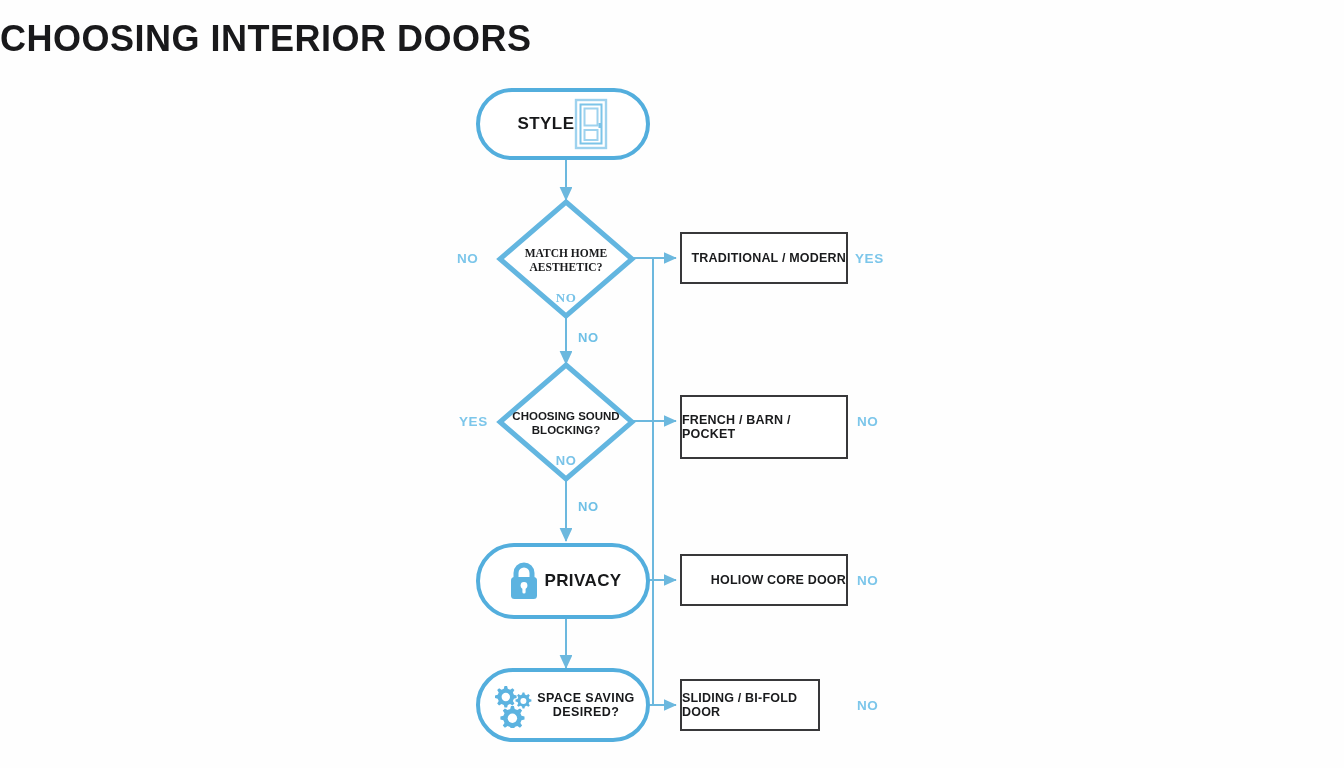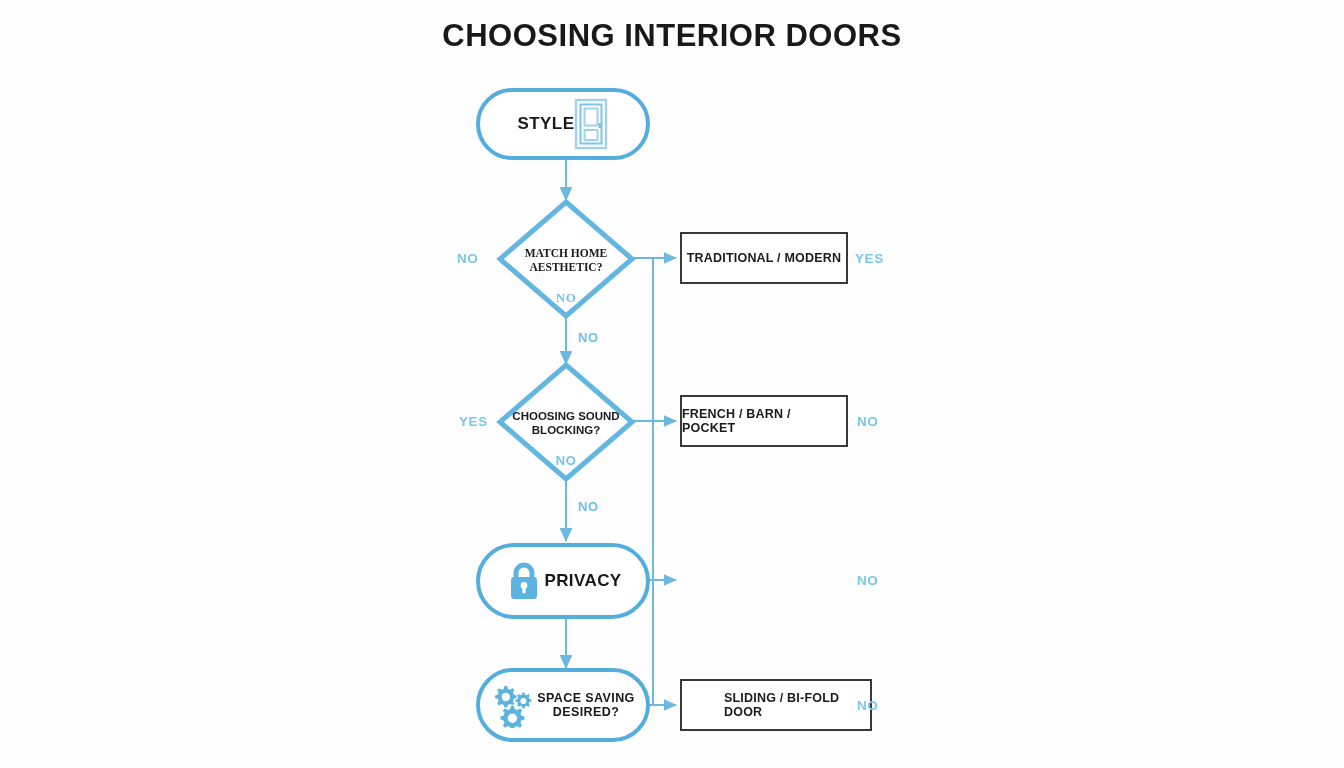--- a/index.html
+++ b/index.html
@@ -20,22 +20,21 @@
     left: 0; top: 0;
     width: 1344px;
     height: 768px;
   }
   
   .title {
     position: absolute;
     left: 0;
     top: 18px;
     width: 1344px;
-    text-align: center;
-    font-size: 31px;
+    font-size: 36px;
     font-weight: bold;
     letter-spacing: 0.5px;
     color: #19191b;
     font-family: "Liberation Sans", sans-serif;
   }
   
   #wires {
     position: absolute;
     left: 0; top: 0;
     width: 1344px;
@@ -87,21 +86,21 @@
     white-space: pre-line;
   }
   
   .resbox {
     position: absolute;
     box-sizing: border-box;
     border: 2px solid #38383a;
     background: #ffffff;
     display: flex;
     align-items: center;
-    justify-content: center;
+    justify-content: flex-end;
   }
   .resbox span {
     font-size: 12.5px;
     font-weight: bold;
     color: #1a1b1d;
     letter-spacing: 0.2px;
   }
   
   .edge-label {
     position: absolute;
@@ -218,25 +217,28 @@
       <rect x="18.4" y="27" width="3.2" height="7.5" rx="1.5" fill="#ffffff"></rect>
     </svg>
     <span class="pill-label">PRIVACY</span>
   </div>
 
   <div class="resbox" style="left:680px; top:232px; width:168px; height:52px;">
     <span>TRADITIONAL / MODERN</span>
   </div>
   <div class="edge-label side" style="left:855px; top:251px;">YES</div>
 
-  <div class="resbox" style="left:680px; top:395px; width:168px; height:52px;">
+  <div class="resbox" style="left:680px; top:395px; width:168px; height:64px;">
     <span>FRENCH / BARN / POCKET</span>
   </div>
   <div class="edge-label side" style="left:857px; top:414px;">NO</div>
 
+  <div class="resbox" style="left:680px; top:554px; width:168px; height:52px;">
+    <span>HOLIOW CORE DOOR</span>
+  </div>
   <div class="edge-label side" style="left:857px; top:573px;">NO</div>
 
-  <div class="resbox" style="left:680px; top:679px; width:192px; height:52px;padding-left:42px;">
+  <div class="resbox" style="left:680px; top:679px; width:140px; height:52px;">
     <span>SLIDING / BI-FOLD DOOR</span>
   </div>
   <div class="edge-label side" style="left:857px; top:698px;">NO</div>
 
 </div>
 
 </body></html>

